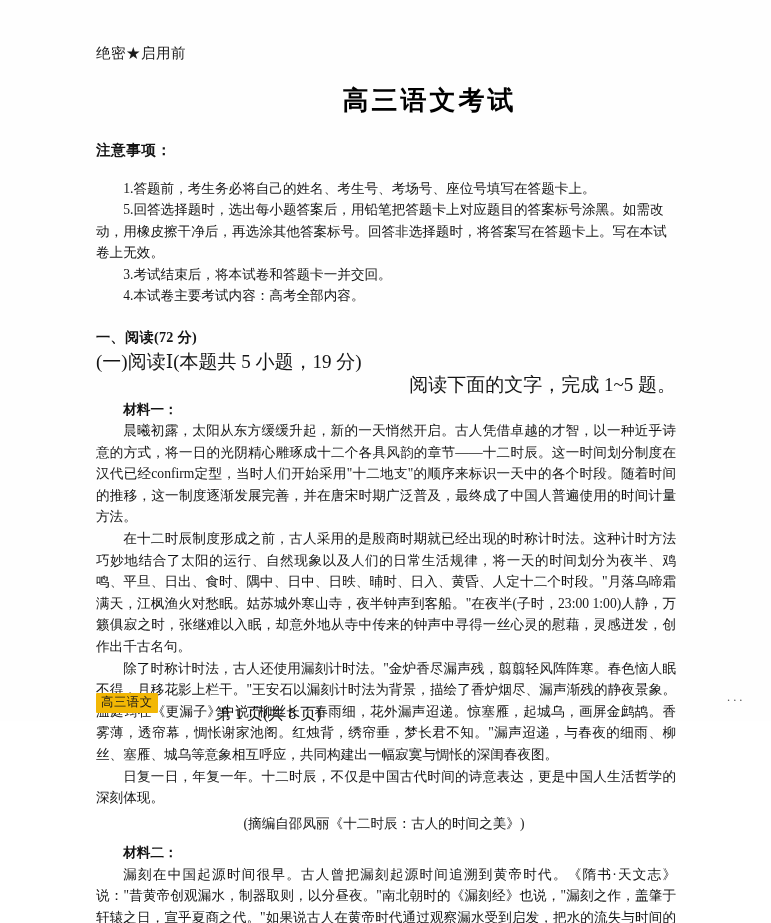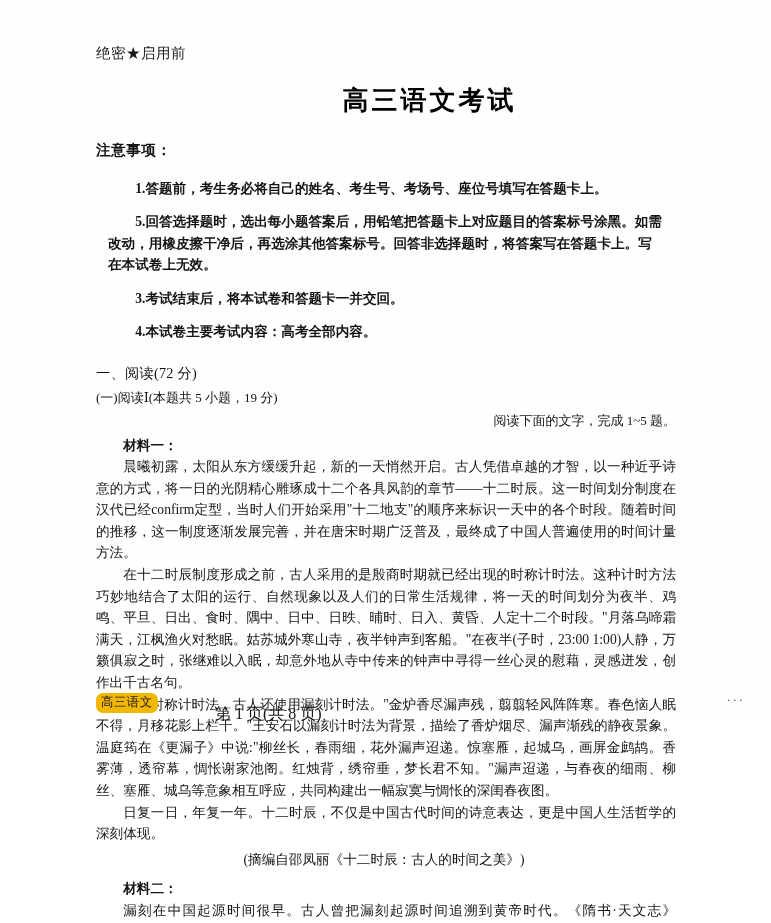--- a/index.html
+++ b/index.html
@@ -57,33 +57,32 @@
     font-size: 14.6px;
     margin-bottom: 16px;
     letter-spacing: 0.5px;
   }
   .notice-list {
     margin: 0;
     padding: 0;
   }
   .notice-item {
     text-indent: 2em;
-    margin: 12px;
+    margin: 0;
     line-height: 21.6px;
-    font-weight: bold;
   }
   .section-head {
     margin-top: 20px;
     font-size: 14.2px;
-    font-weight: normal;
+    font-weight: bold;
     letter-spacing: 0.3px;
   }
   .sub-head {
     margin-top: 2px;
-    font-size: 13px;
+    font-size: 19px;
   }
   .indent-line {
     text-indent: 2em;
     text-align: right;
   }
   .mat-head {
     margin-top: 3px;
     text-indent: 2em;
     font-weight: bold;
   }
@@ -119,21 +118,21 @@
   }
   .footer-badge {
     position: absolute;
     left: 96px;
     top: 0;
     background: #f2b705;
     color: #1a1a1a;
     padding: 1px 5px 2px 5px;
     font-size: 12.4px;
     letter-spacing: 0.5px;
-    border-radius: 7px;
+    border-radius: 1px;
   }
   .footer-page {
     position: absolute;
     left: 215px;
     top: 11px;
     font-size: 16px;
   }
   .footer-dots {
     position: absolute;
     right: 26px;

